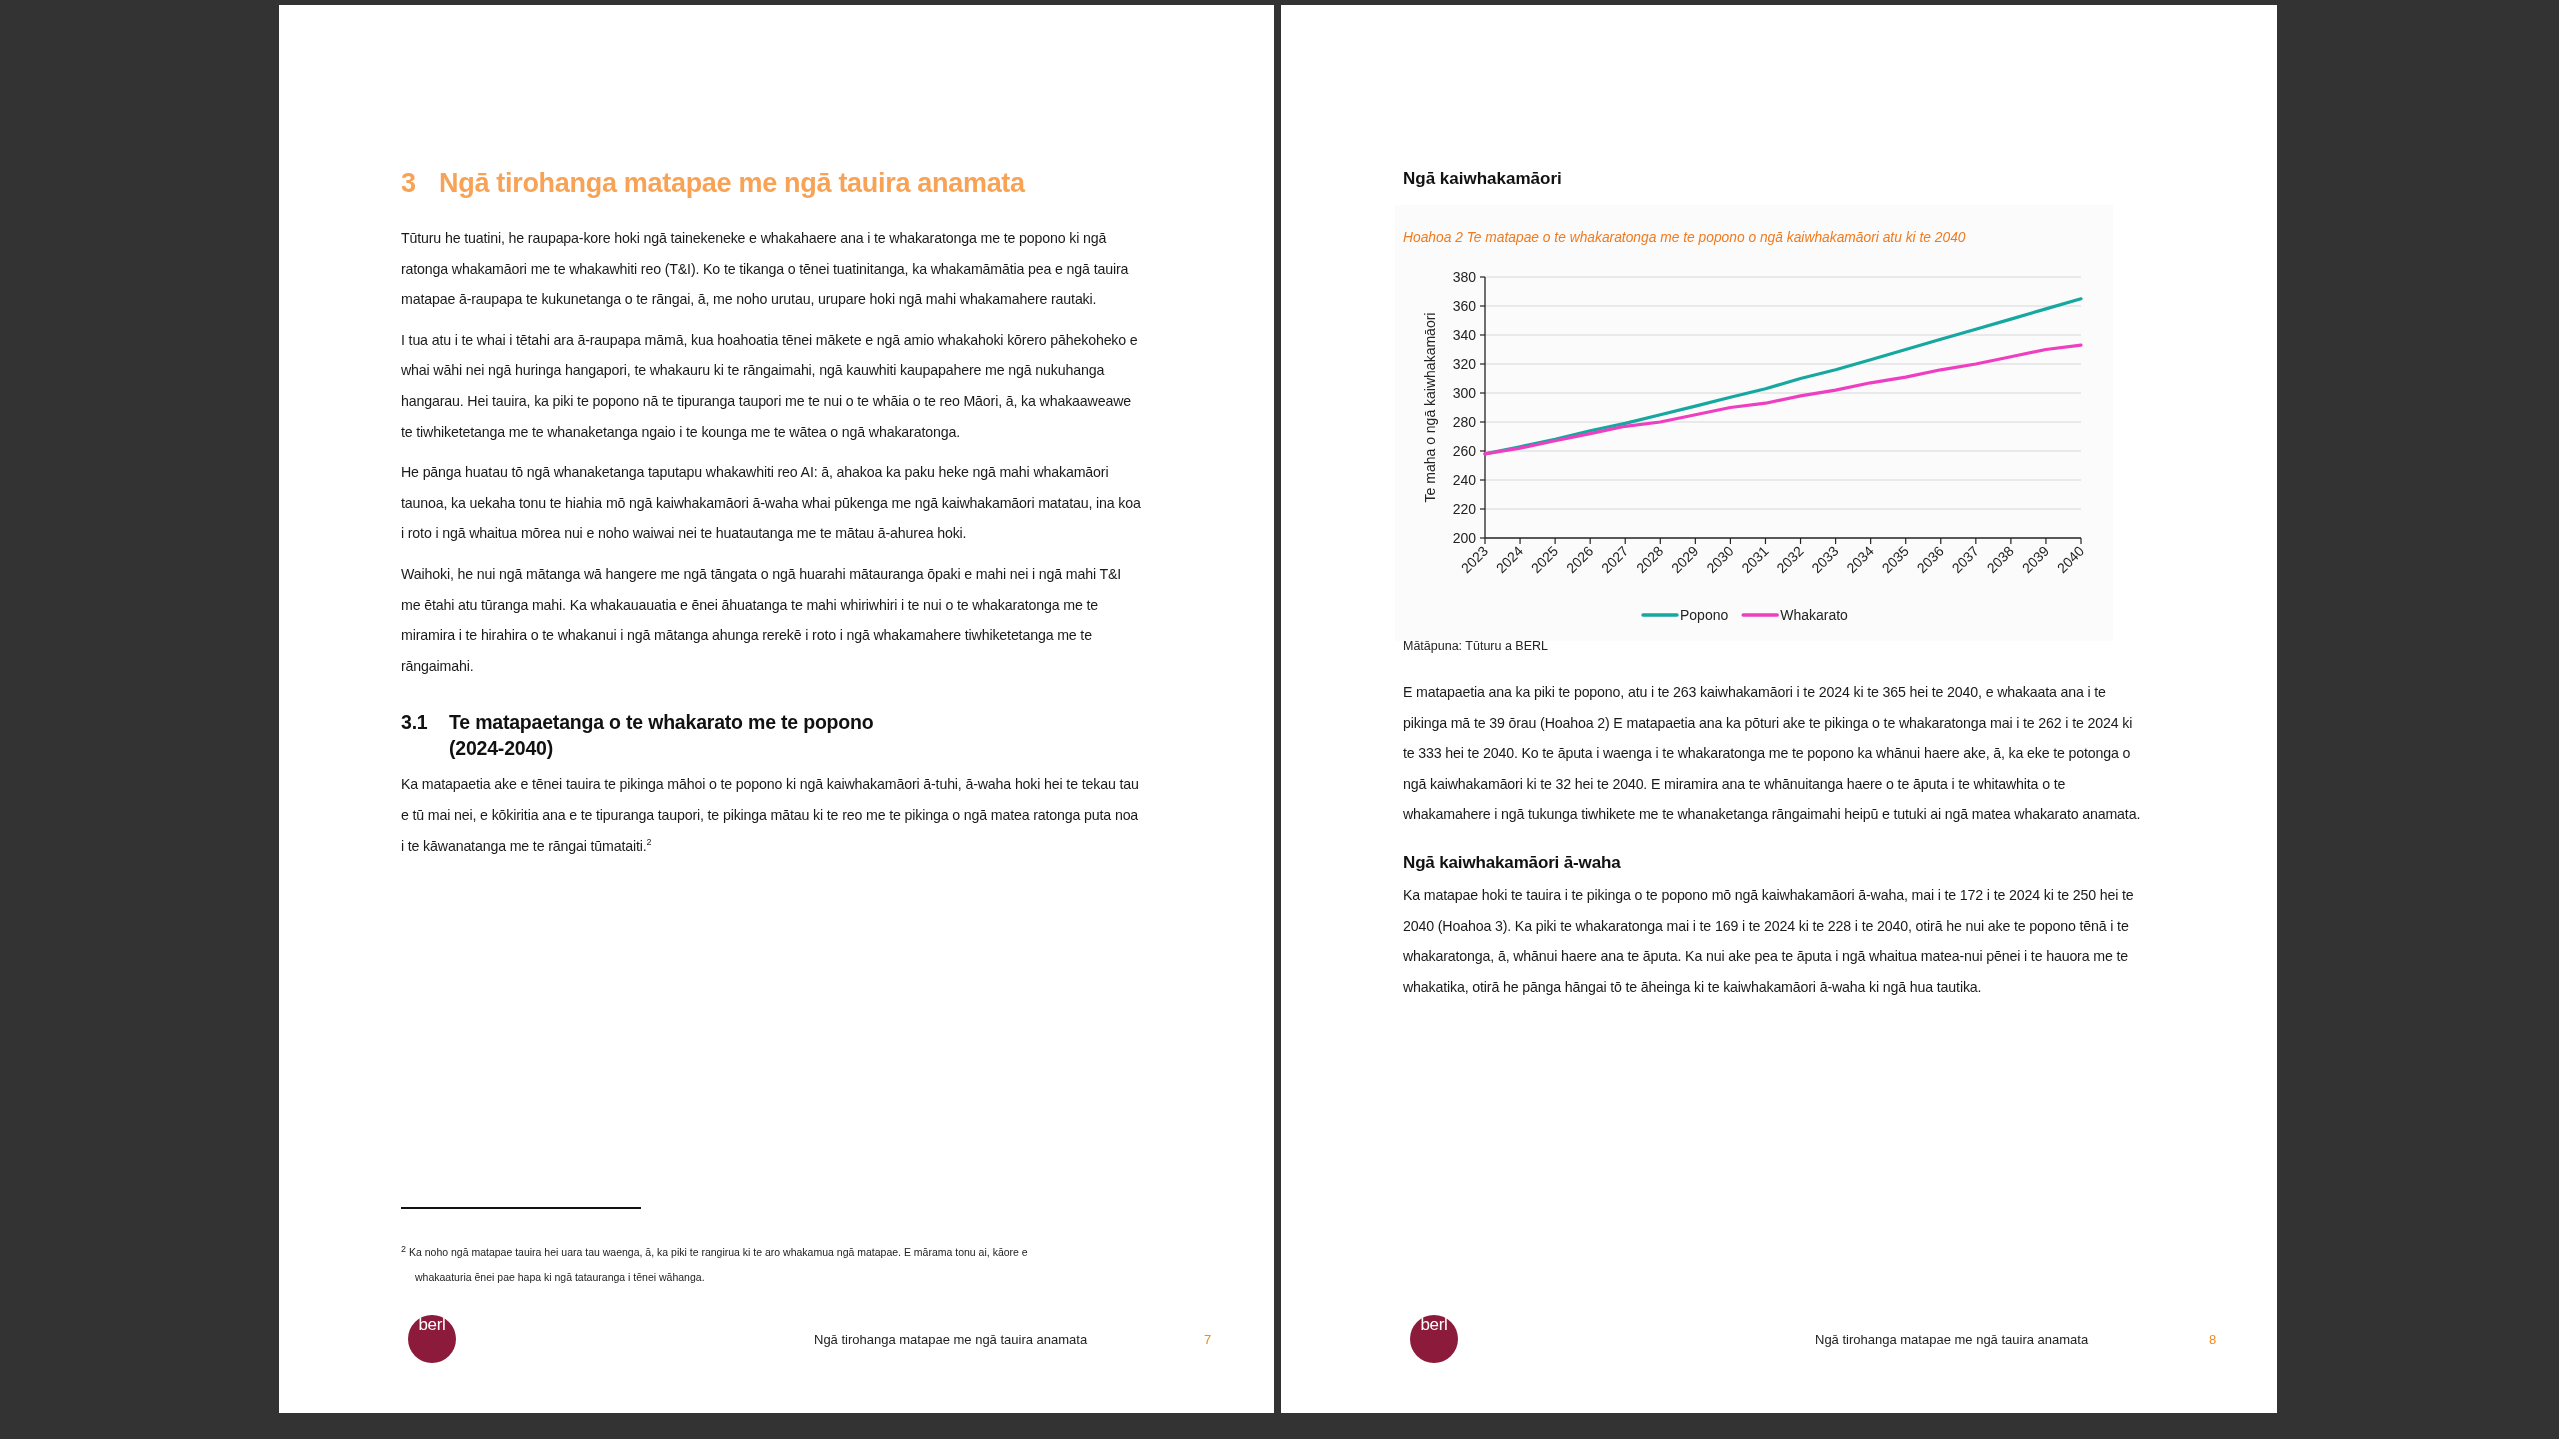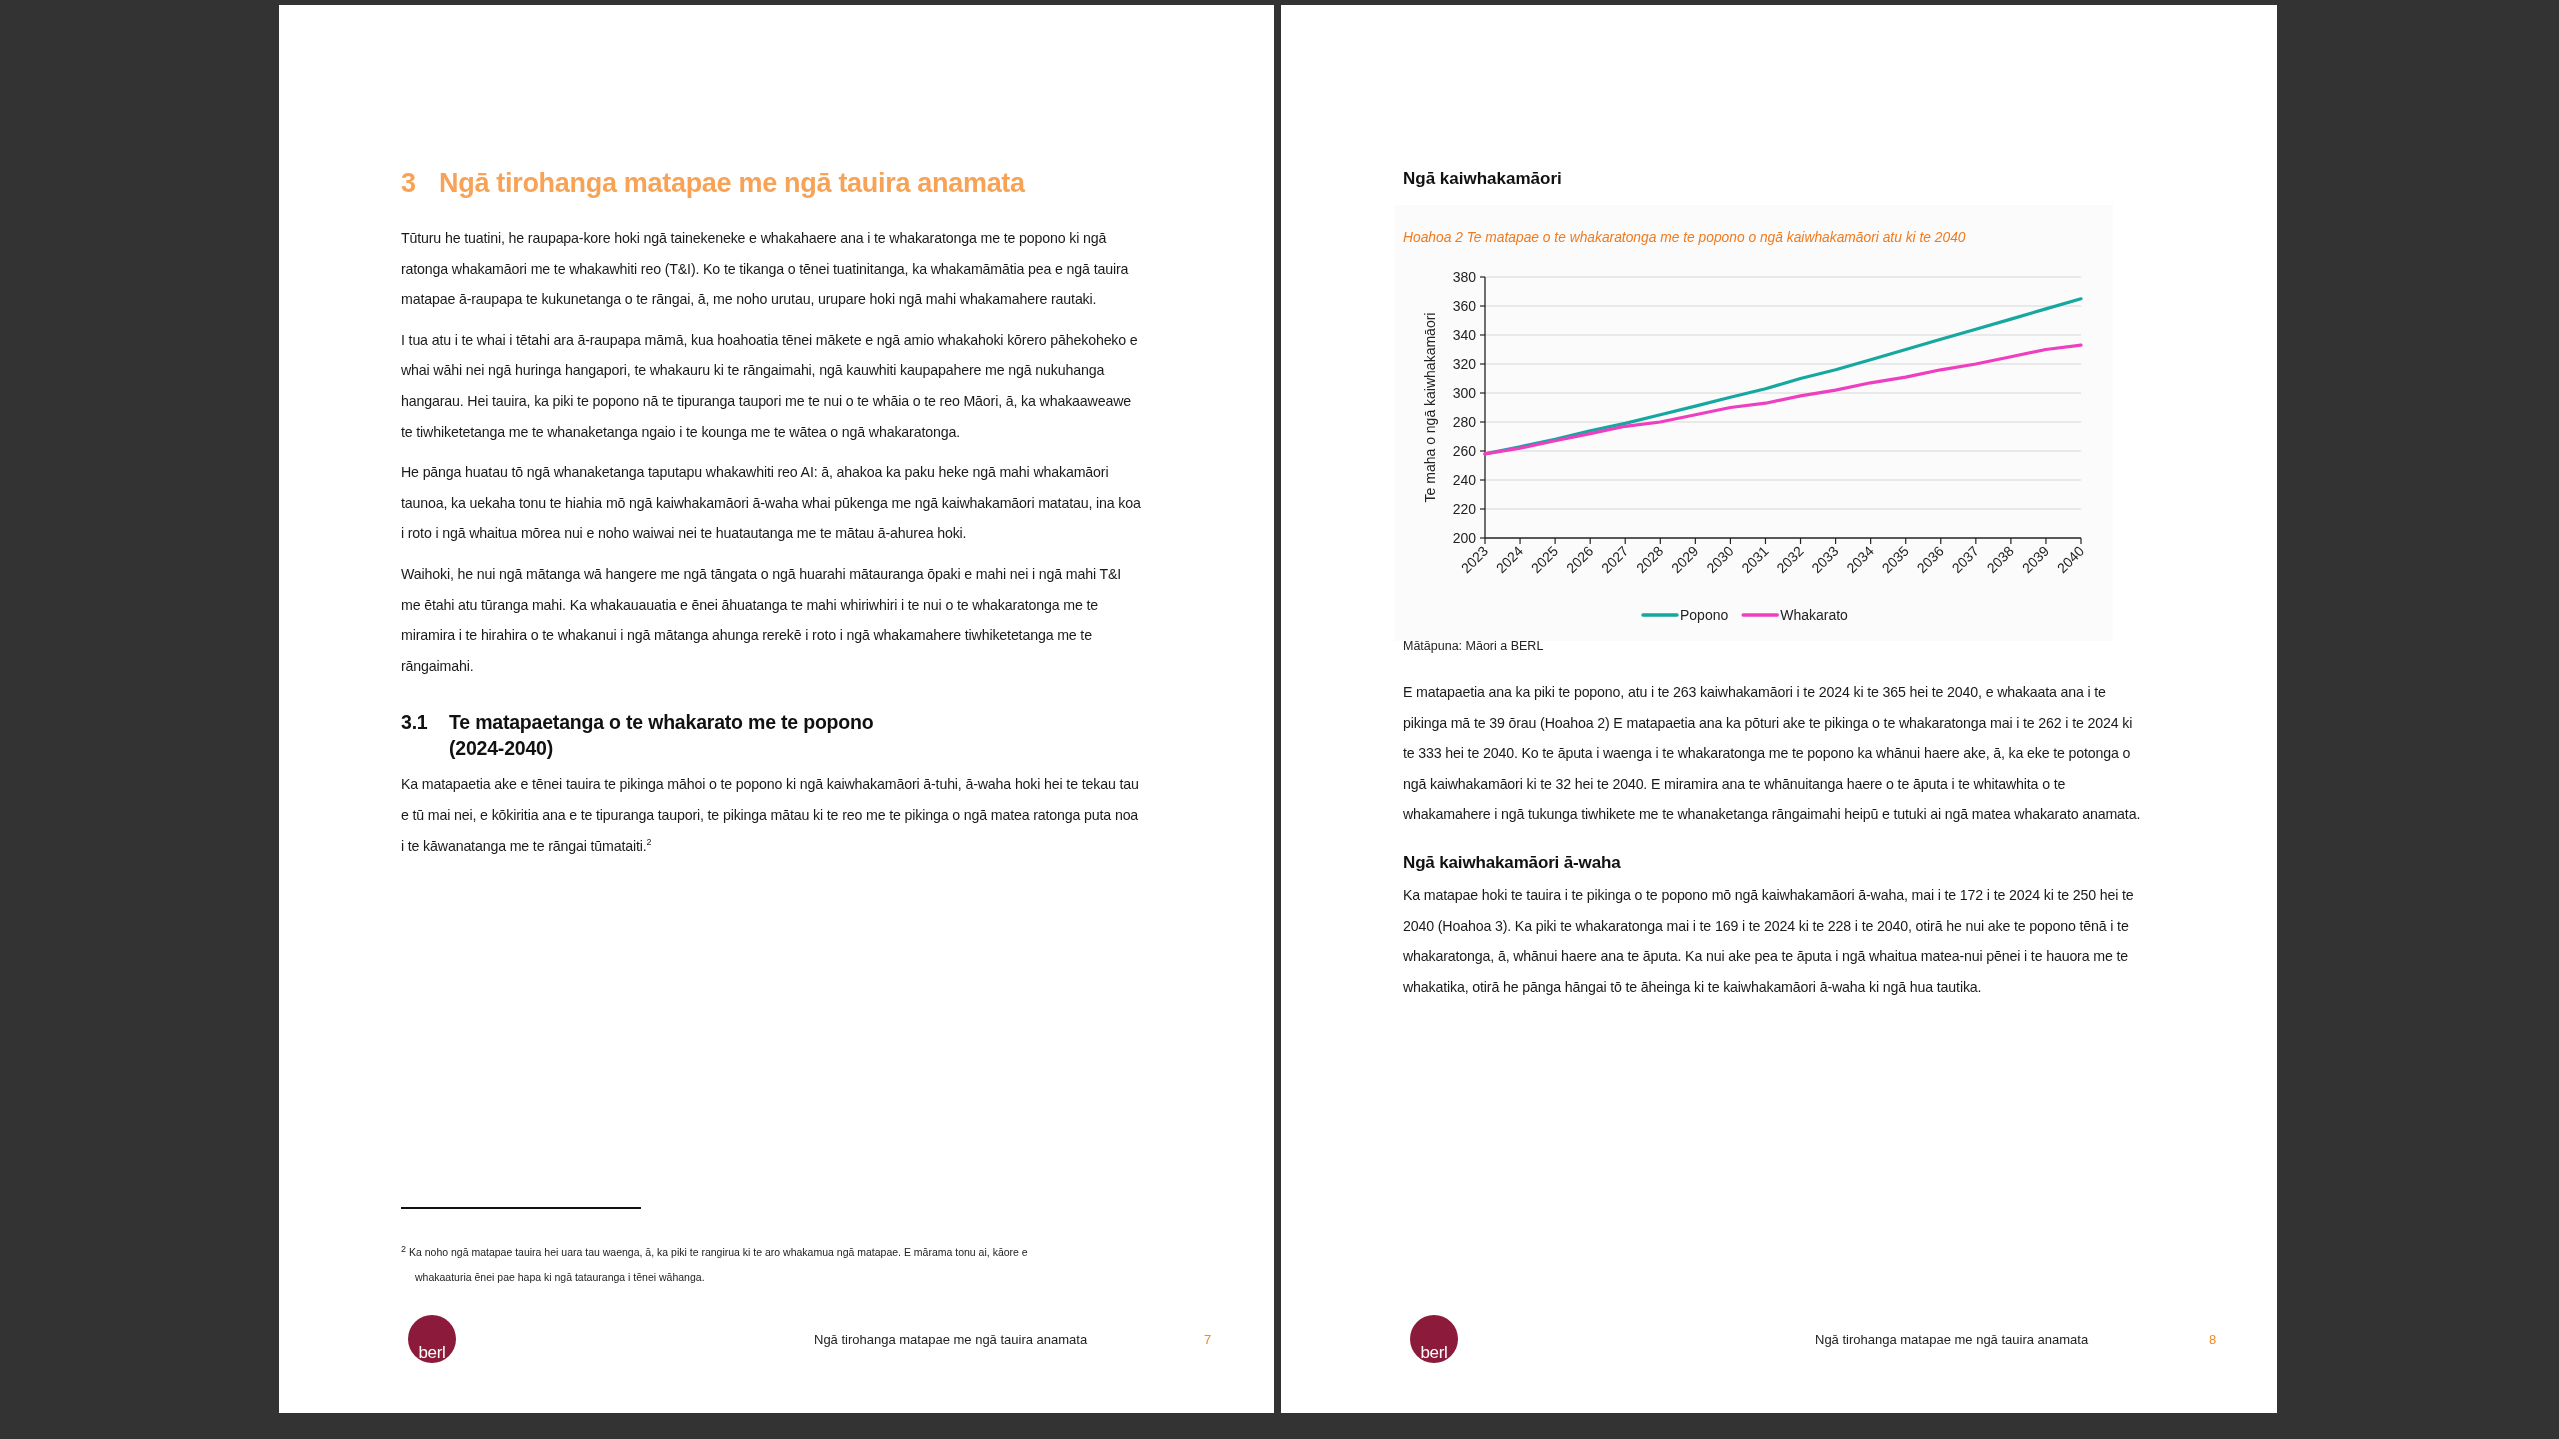--- a/index.html
+++ b/index.html
@@ -47,21 +47,21 @@
   .fn-rule { left: 122px; top: 1202px; width: 240px; height: 2px; background: #111; }
   .footnote {
     left: 122px; top: 1235px; width: 740px;
     font-size: 10.5px; line-height: 24.5px; color: #222;
   }
   .footnote .indent { padding-left: 14px; display: block; }
 
   .logo {
     width: 48px; height: 48px; border-radius: 50%;
     background: #8B1A3B; color: #fff;
-    display: flex; align-items: flex-end; justify-content: center;
+    display: flex; align-items: flex-start; justify-content: center;
     font-size: 17px; letter-spacing: -0.3px;
   }
   .footer-title { font-size: 13px; color: #222; white-space: nowrap; }
   .footer-num { font-size: 13px; color: #F08A24; }
 
   
   .h3 { font-size: 17px; font-weight: bold; color: #111; white-space: nowrap; }
   .chart-panel {
     left: 114px; top: 200px; width: 718px; height: 436px;
     background: #FBFBFB;
@@ -186,21 +186,21 @@
       <text x="690" y="292" text-anchor="end" font-size="14" fill="#222" transform="rotate(-45 690 292)">2040</text>
       <text x="0" y="0" text-anchor="middle" font-size="14" fill="#222" transform="translate(40 147.5) rotate(-90)">Te maha o ngā kaiwhakamāori</text>
       <polyline points="90.0,193.9 125.1,186.7 160.1,179.4 195.2,170.7 230.2,163.4 265.3,154.8 300.4,146.1 335.4,137.3 370.5,128.7 405.5,118.5 440.6,109.8 475.6,99.7 510.7,89.5 545.8,79.3 580.8,69.2 615.9,59.1 650.9,48.9 686.0,38.8" fill="none" stroke="#16A8A0" stroke-width="3.2" stroke-linejoin="round" stroke-linecap="round"></polyline>
       <polyline points="90.0,193.9 125.1,188.1 160.1,180.8 195.2,173.6 230.2,166.3 265.3,162.0 300.4,154.8 335.4,147.5 370.5,143.2 405.5,135.9 440.6,130.1 475.6,122.8 510.7,117.1 545.8,109.8 580.8,104.0 615.9,96.8 650.9,89.5 686.0,85.2" fill="none" stroke="#EE3EC1" stroke-width="3.2" stroke-linejoin="round" stroke-linecap="round"></polyline>
       <line x1="248" x2="282" y1="355" y2="355" stroke="#16A8A0" stroke-width="3.5" stroke-linecap="round"></line>
       <text x="285" y="360" font-size="14" fill="#222">Popono</text>
       <line x1="348.2" x2="382.2" y1="355" y2="355" stroke="#EE3EC1" stroke-width="3.5" stroke-linecap="round"></line>
       <text x="385.2" y="360" font-size="14" fill="#222">Whakarato</text>
     </svg>
 
-  <div class="abs source">Mātāpuna: Māori a BERL</div>
+  <div class="abs source">Mātāpuna: Tūturu a BERL</div>
 
   <div class="abs right-col body-text">
     <p class="para">E matapaetia ana ka piki te popono, atu i te 263 kaiwhakamāori i te 2024 ki te 365 hei te 2040, e whakaata ana i te pikinga mā te 39 ōrau (Hoahoa 2)  E matapaetia ana ka pōturi ake te pikinga o te whakaratonga mai i te 262 i te 2024 ki te 333 hei te 2040.  Ko te āputa i waenga i te whakaratonga me te popono ka whānui haere ake, ā, ka eke te potonga o ngā kaiwhakamāori ki te 32 hei te 2040.   E miramira ana te whānuitanga haere o te āputa i te whitawhita o te whakamahere i ngā tukunga tiwhikete me te whanaketanga rāngaimahi heipū e tutuki ai ngā matea whakarato anamata.</p>
     <div class="h3 h3b">Ngā kaiwhakamāori ā-waha</div>
     <p class="para">Ka matapae hoki te tauira i te pikinga o te popono mō ngā kaiwhakamāori ā-waha, mai i te 172 i te 2024 ki te 250 hei te 2040 (Hoahoa 3).  Ka piki te whakaratonga mai i te 169 i te 2024 ki te 228 i te 2040, otirā he nui ake te popono tēnā i te whakaratonga, ā, whānui haere ana te āputa.  Ka nui ake pea te āputa i ngā whaitua matea-nui pēnei i te hauora me te whakatika, otirā he pānga hāngai tō te āheinga ki te kaiwhakamāori ā-waha ki ngā hua tautika.</p>
   </div>
 
   <div class="abs logo" style="left:129px; top:1310px;">
     <span>berl</span>
   </div>

